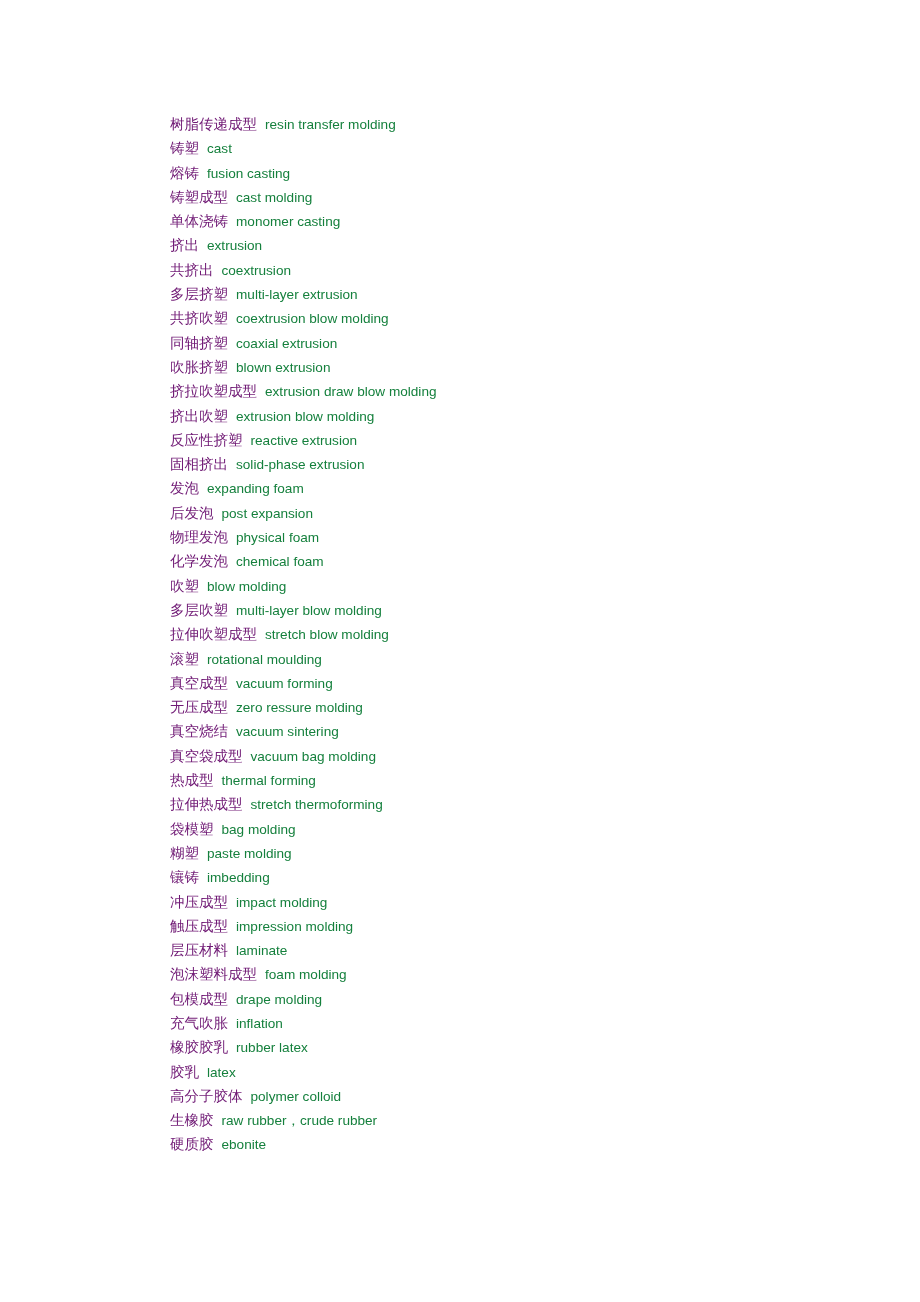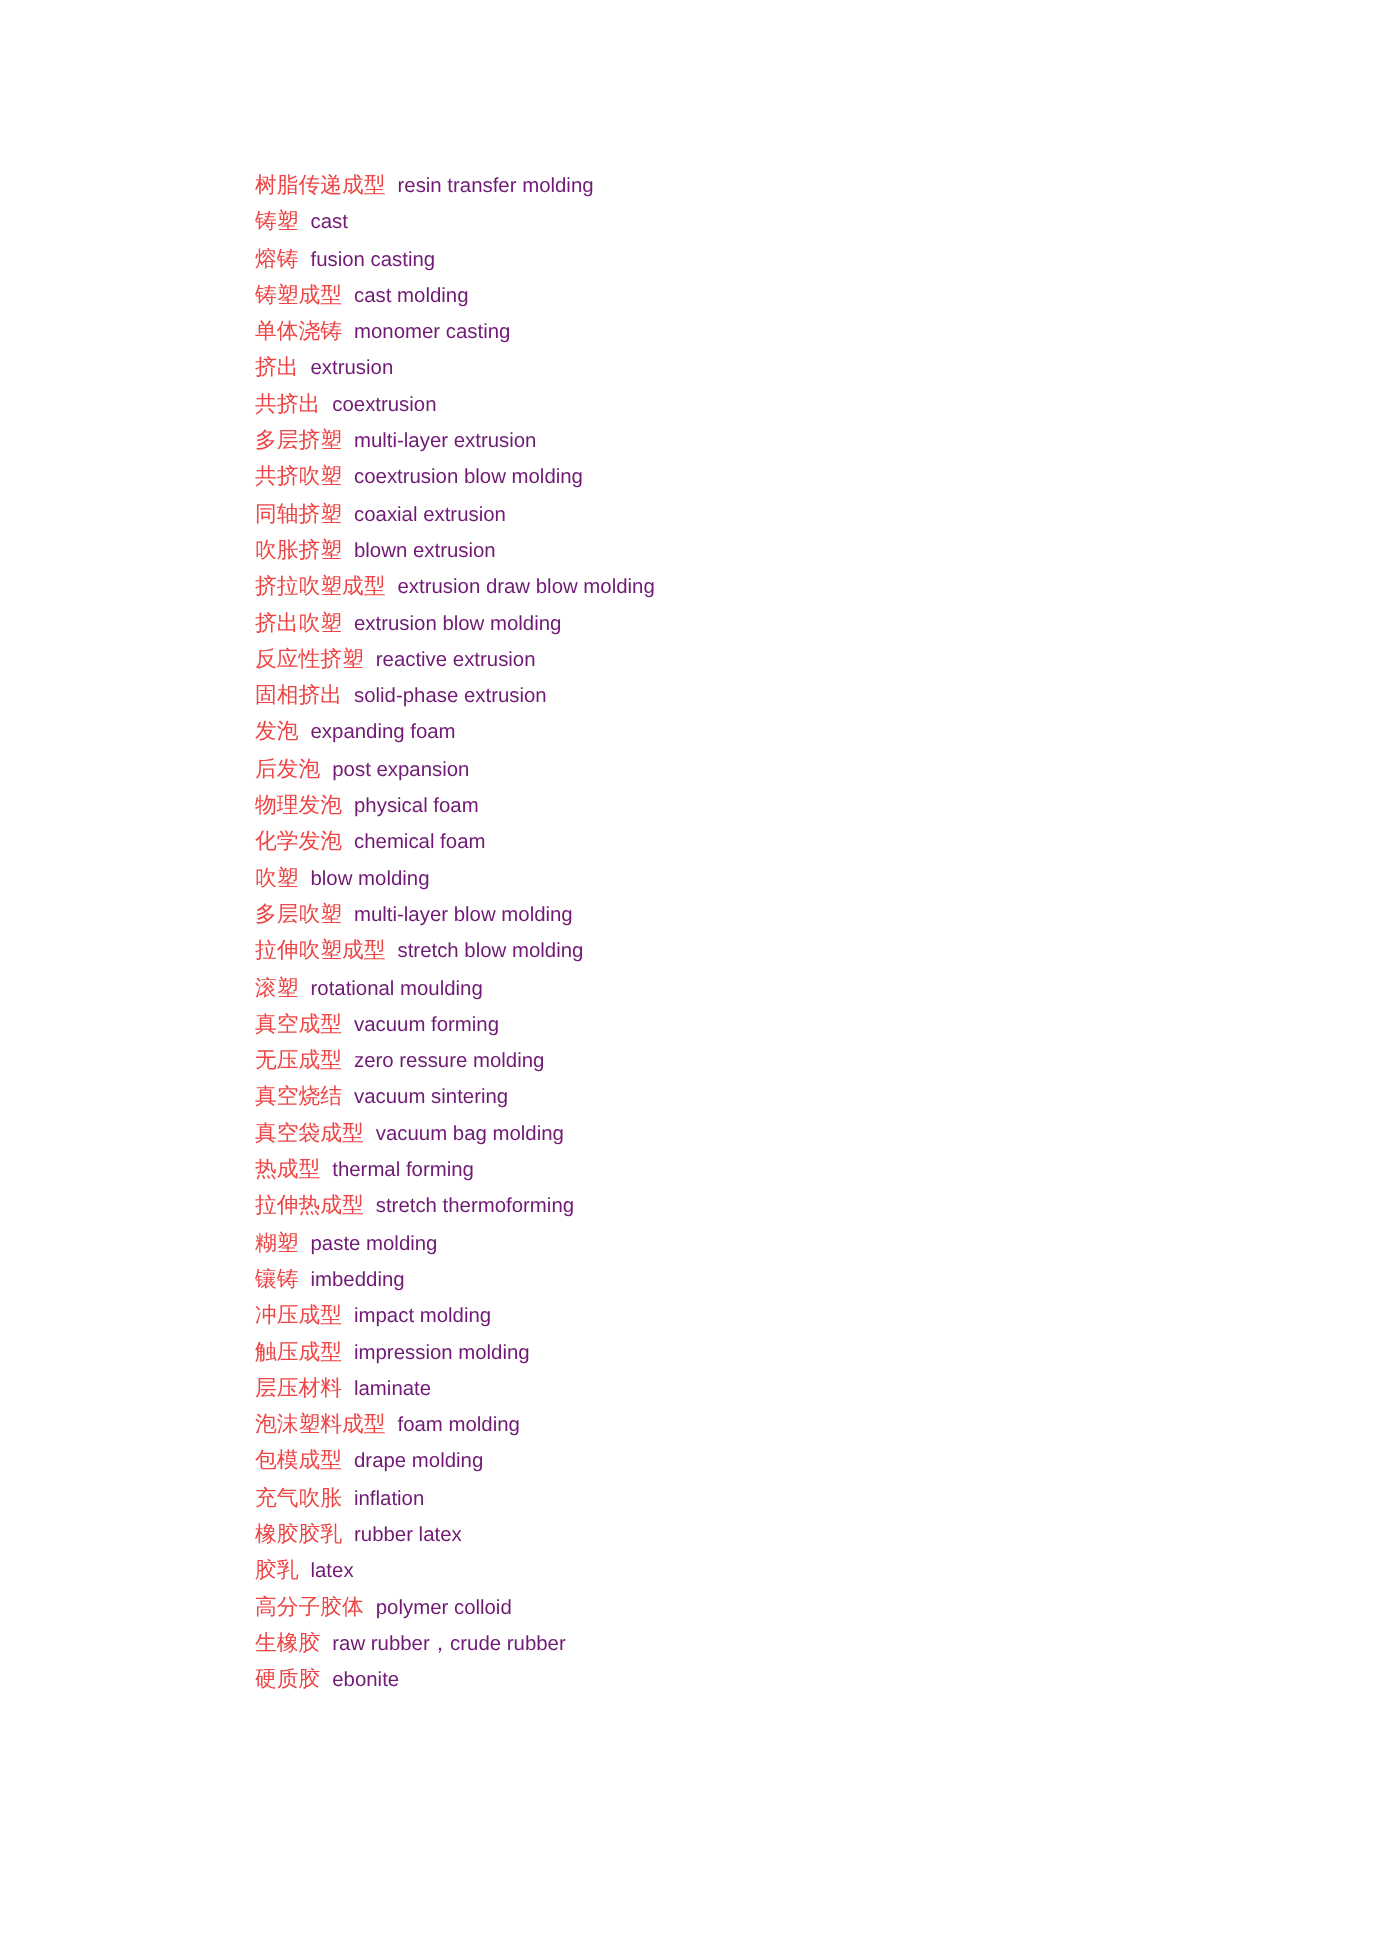--- a/index.html
+++ b/index.html
@@ -29,30 +29,30 @@
   .entry {
     display: block;
     line-height: 24.3px;
     height: 24.3px;
     white-space: pre;
     color: #3a3a3a;
   }
   .term {
     font-family: "DejaVu Sans", "Liberation Sans", sans-serif;
     font-size: 14.5px;
-    color: #ef4444;
+    color: #701a75;
   }
   .gap {
     display: inline-block;
     width: 8px;
   }
   .gloss {
     font-family: "Liberation Sans", "DejaVu Sans", sans-serif;
     font-size: 13.6px;
-    color: #701a75;
+    color: #15803d;
   }
 </style>
 </head>
 <body>
 
 <div class="page">
   <div class="glossary">
       <div class="entry"><span class="term">树脂传递成型</span><span class="gap"></span><span class="gloss">resin transfer molding</span></div>
       <div class="entry"><span class="term">铸塑</span><span class="gap"></span><span class="gloss">cast</span></div>
       <div class="entry"><span class="term">熔铸</span><span class="gap"></span><span class="gloss">fusion casting</span></div>
@@ -75,20 +75,21 @@
       <div class="entry"><span class="term">吹塑</span><span class="gap"></span><span class="gloss">blow molding</span></div>
       <div class="entry"><span class="term">多层吹塑</span><span class="gap"></span><span class="gloss">multi-layer blow molding</span></div>
       <div class="entry"><span class="term">拉伸吹塑成型</span><span class="gap"></span><span class="gloss">stretch blow molding</span></div>
       <div class="entry"><span class="term">滚塑</span><span class="gap"></span><span class="gloss">rotational moulding</span></div>
       <div class="entry"><span class="term">真空成型</span><span class="gap"></span><span class="gloss">vacuum forming</span></div>
       <div class="entry"><span class="term">无压成型</span><span class="gap"></span><span class="gloss">zero ressure molding</span></div>
       <div class="entry"><span class="term">真空烧结</span><span class="gap"></span><span class="gloss">vacuum sintering</span></div>
       <div class="entry"><span class="term">真空袋成型</span><span class="gap"></span><span class="gloss">vacuum bag molding</span></div>
       <div class="entry"><span class="term">热成型</span><span class="gap"></span><span class="gloss">thermal forming</span></div>
       <div class="entry"><span class="term">拉伸热成型</span><span class="gap"></span><span class="gloss">stretch thermoforming</span></div>
+      <div class="entry"><span class="term">袋模塑</span><span class="gap"></span><span class="gloss">bag molding</span></div>
       <div class="entry"><span class="term">糊塑</span><span class="gap"></span><span class="gloss">paste molding</span></div>
       <div class="entry"><span class="term">镶铸</span><span class="gap"></span><span class="gloss">imbedding</span></div>
       <div class="entry"><span class="term">冲压成型</span><span class="gap"></span><span class="gloss">impact molding</span></div>
       <div class="entry"><span class="term">触压成型</span><span class="gap"></span><span class="gloss">impression molding</span></div>
       <div class="entry"><span class="term">层压材料</span><span class="gap"></span><span class="gloss">laminate</span></div>
       <div class="entry"><span class="term">泡沫塑料成型</span><span class="gap"></span><span class="gloss">foam molding</span></div>
       <div class="entry"><span class="term">包模成型</span><span class="gap"></span><span class="gloss">drape molding</span></div>
       <div class="entry"><span class="term">充气吹胀</span><span class="gap"></span><span class="gloss">inflation</span></div>
       <div class="entry"><span class="term">橡胶胶乳</span><span class="gap"></span><span class="gloss">rubber latex</span></div>
       <div class="entry"><span class="term">胶乳</span><span class="gap"></span><span class="gloss">latex</span></div>

